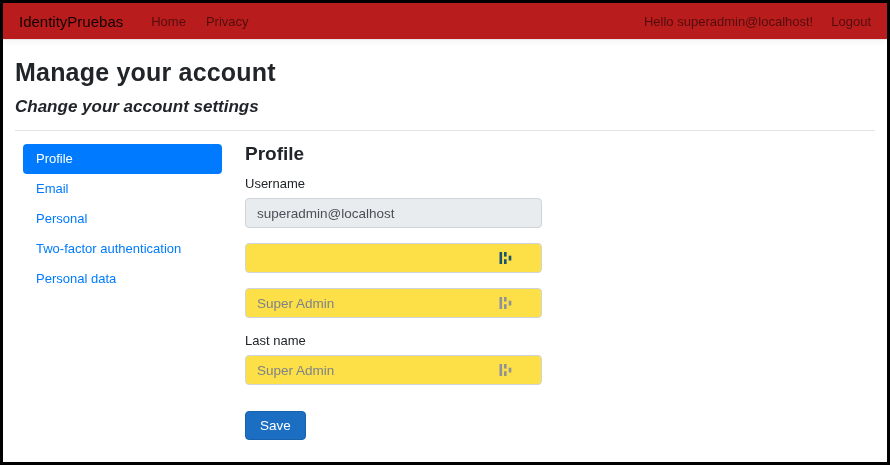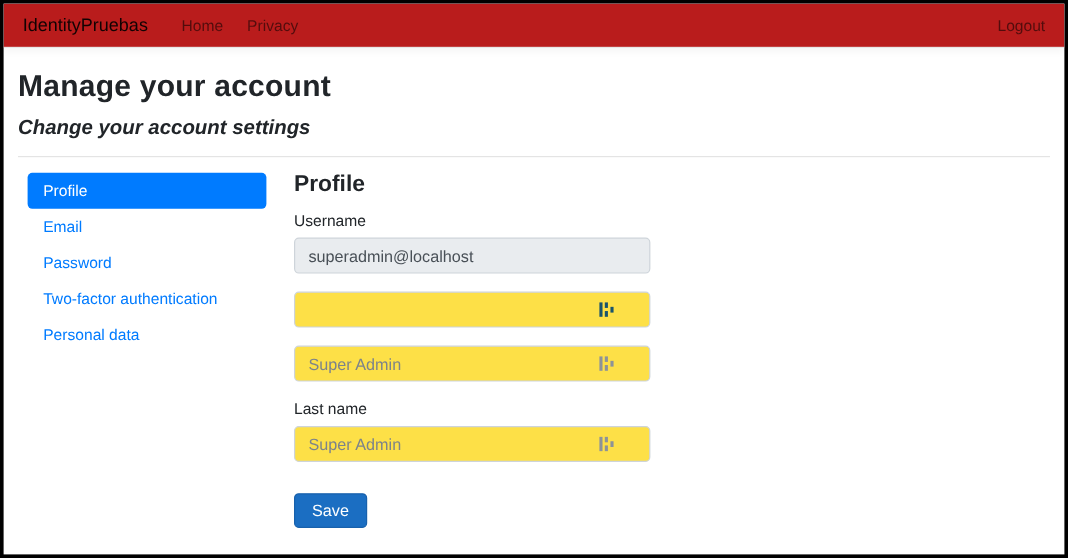--- a/index.html
+++ b/index.html
@@ -154,34 +154,35 @@
 </head>
 <body>
 
 <div class="page">
 
   <div class="navbar">
     <a class="brand">IdentityPruebas</a>
     <a class="nav-link">Home</a>
     <a class="nav-link">Privacy</a>
     <div class="nav-spacer"></div>
+    <span class="navbar-text">Hello superadmin@localhost!</span>
     <a class="nav-link logout">Logout</a>
   </div>
 
   <div class="main">
     <h1 class="page-title">Manage your account</h1>
     <h2 class="page-subtitle">Change your account settings</h2>
     <hr class="divider">
 
     <div class="content-row">
 
       <nav class="sidebar">
         <a class="pill active">Profile</a>
         <a class="pill">Email</a>
-        <a class="pill">Password</a>
+        <a class="pill">Personal</a>
         <a class="pill">Two-factor authentication</a>
         <a class="pill">Personal data</a>
       </nav>
 
       <div class="form-col">
         <h3 class="form-title">Profile</h3>
 
         <div class="form-group">
           <label class="form-label">Username</label>
           <div class="input-wrap">

